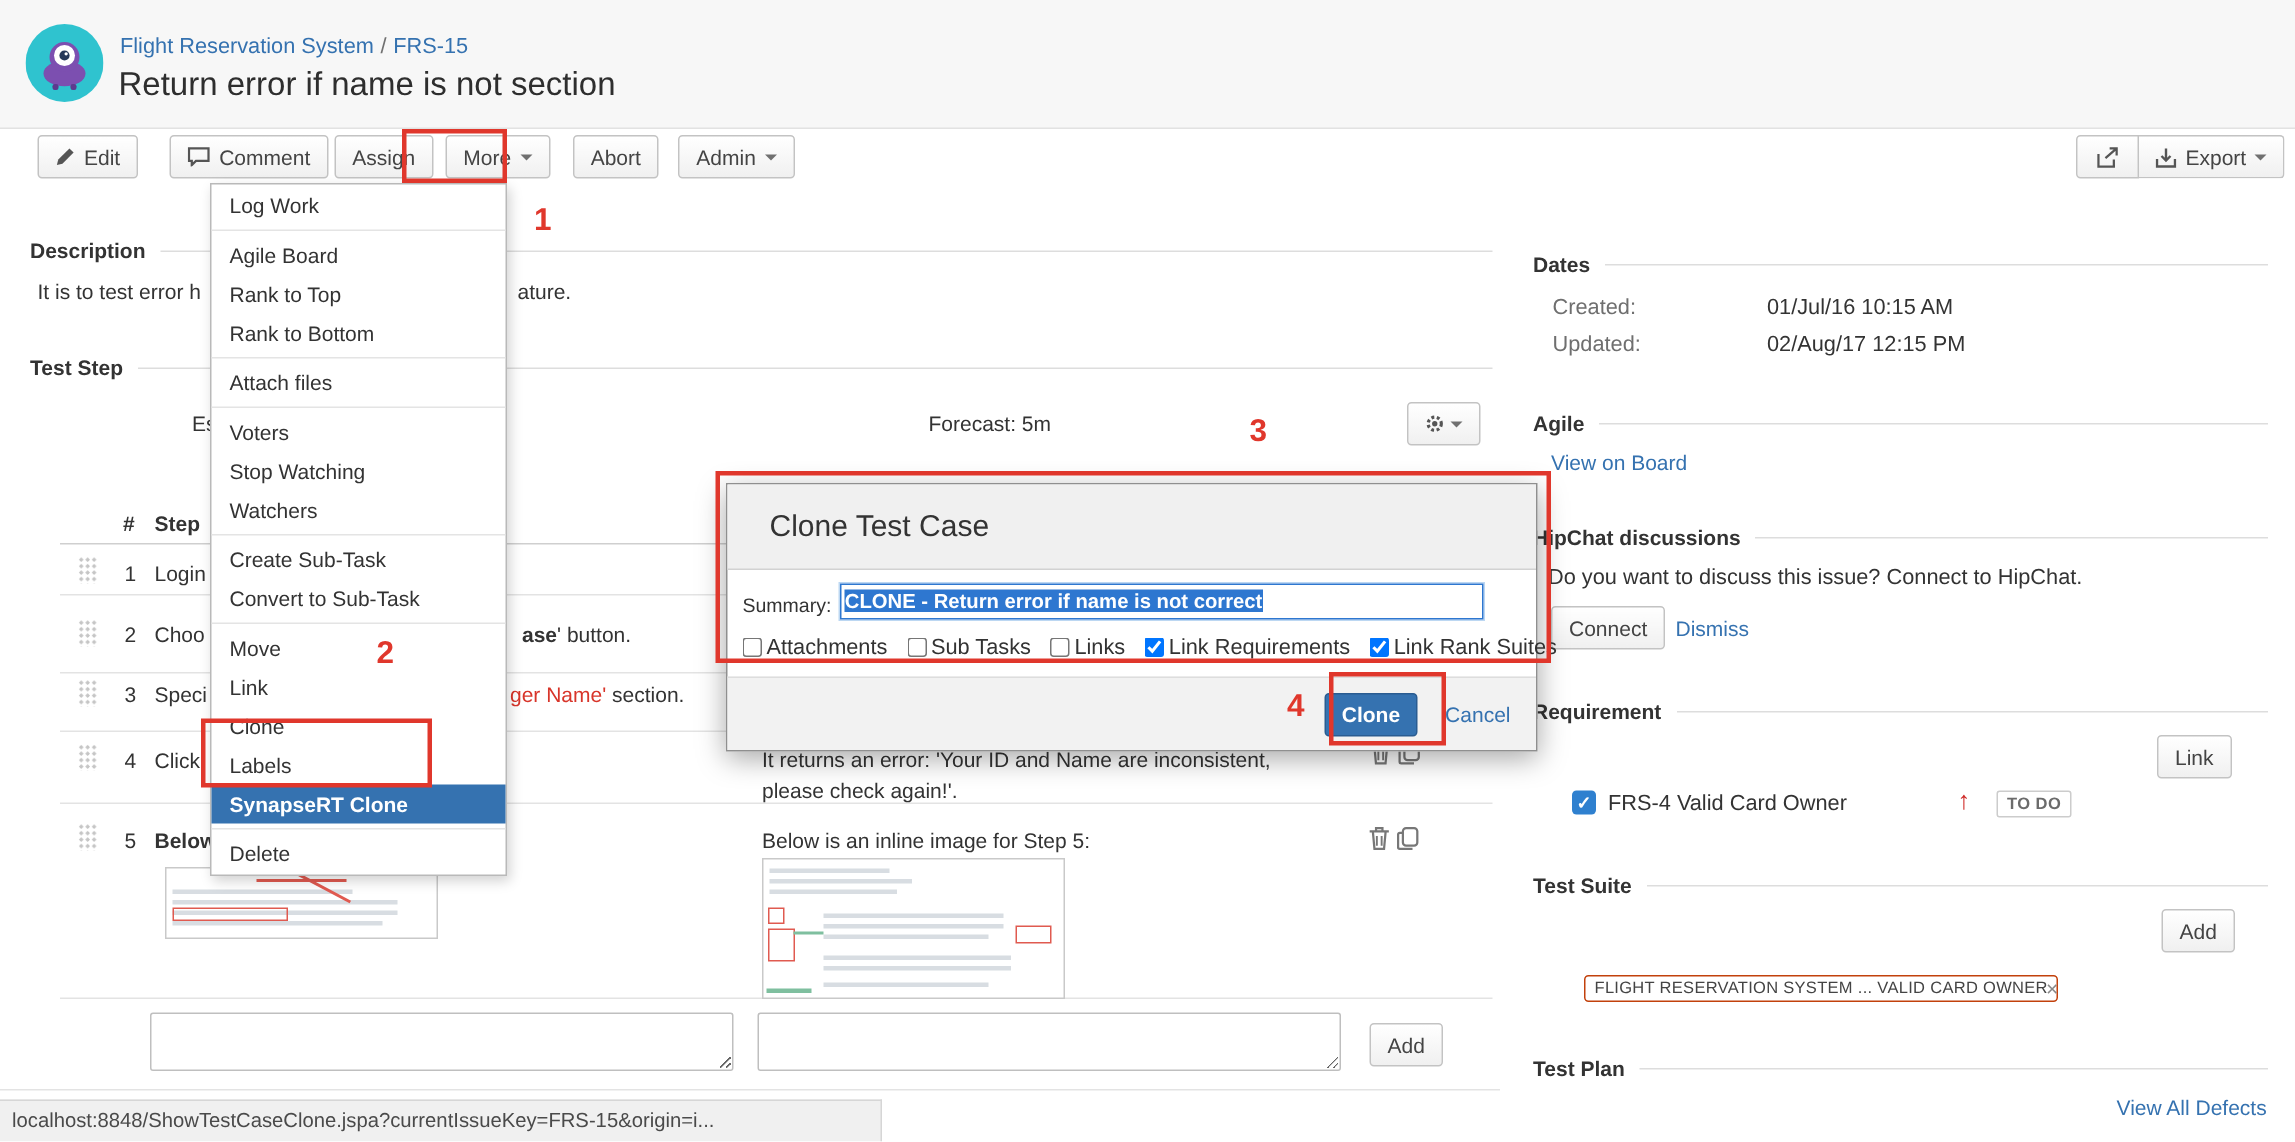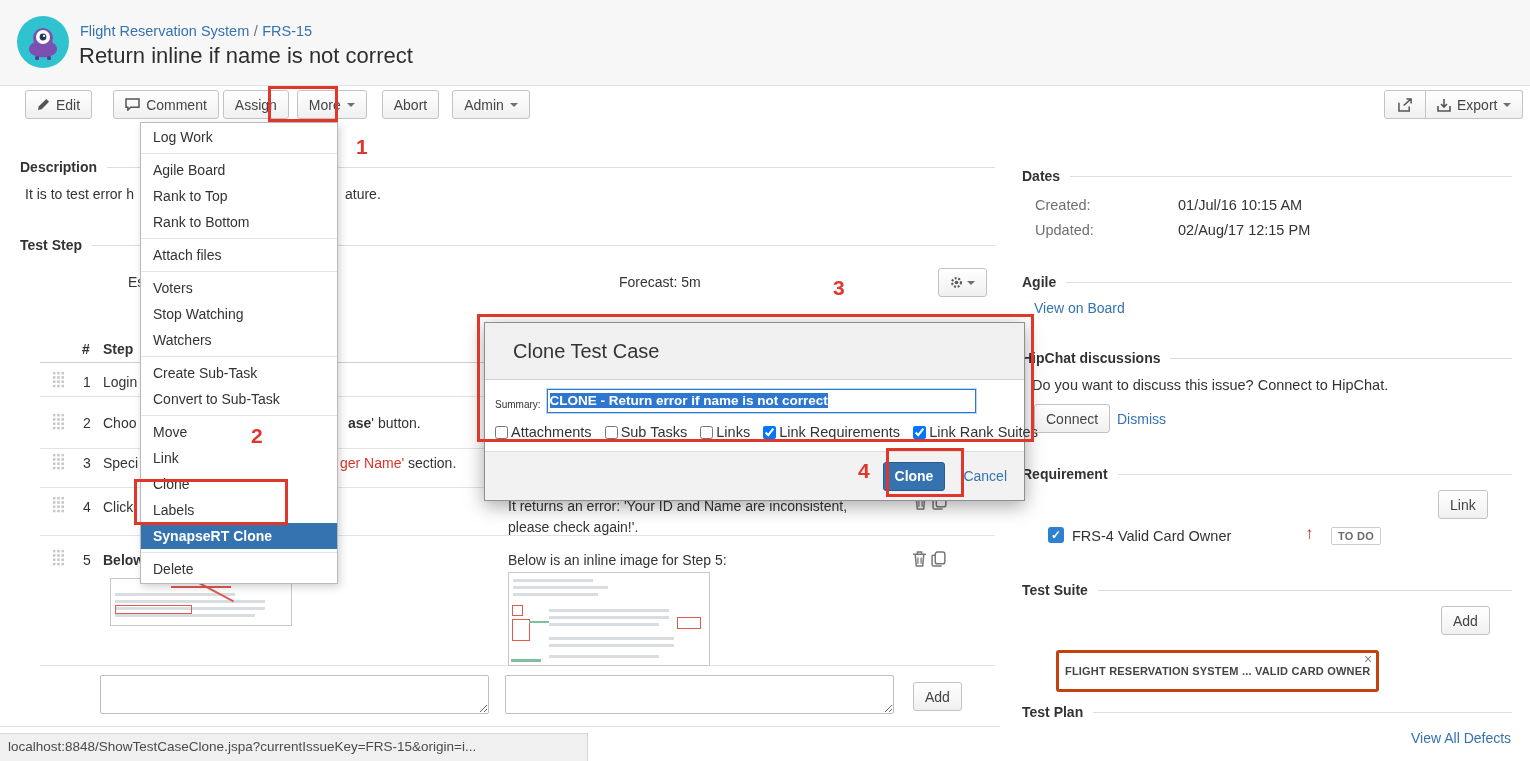--- a/index.html
+++ b/index.html
@@ -42,39 +42,39 @@
   .t-red{position:absolute;background:#e05a50}
   
   .ta{position:absolute;width:389px;height:39px;border:1px solid #bfbfbf;border-radius:2px;resize:both;
       font-family:"Liberation Sans",sans-serif;font-size:13px;box-sizing:border-box}
   
   #clone-modal{position:absolute;left:484px;top:322px;width:541px;background:#fff;border:1px solid #8f8f8f;
                box-shadow:0 5px 18px rgba(0,0,0,.35);z-index:60;box-sizing:border-box}
   #modal-head{height:56px;background:#f0f0f0;border-bottom:1px solid #d2d2d2;display:flex;align-items:center;
               padding:0 28px;font-size:20px;color:#333}
   #modal-body{padding:9px 10px 11px 10px}
-  .sum-label{font-size:10px;color:#333}
+  .sum-label{font-size:13px;color:#333}
   .sum-input{display:inline-block;width:423px;height:20px;border:1px solid #2e77d0;box-shadow:0 0 0 1px #bcd7f2;
              margin-left:6px;vertical-align:-5px;white-space:nowrap;overflow:hidden;padding:1px 2px;background:#fff}
   .sel-text{background:#2e77d0;color:#fff;font-weight:bold;font-size:13.5px;line-height:20px}
   .cb-row{margin-top:11px;font-size:14.5px;color:#333;white-space:nowrap}
   .cb-row label{margin-right:9px;cursor:pointer}
   .cb-row input{vertical-align:-2px;margin:0 3px 0 0}
   #modal-foot{height:48px;background:#f2f2f2;border-top:1px solid #ddd;display:flex;align-items:center;
               justify-content:flex-end;padding:0 17px;gap:18px}
   
   .redbox{position:absolute;border:3px solid #e0372c;z-index:90;pointer-events:none;box-sizing:border-box}
   .rednum{position:absolute;color:#e0372c;font-weight:bold;font-size:21px;z-index:90}
   
   .side-label{position:absolute;font-size:14.5px;color:#6f6f6f}
   .side-value{position:absolute;font-size:14.5px;color:#333}
   .badge{position:absolute;font-size:11px;font-weight:bold;color:#6b6b6b;border:1px solid #ccc;border-radius:2px;
          background:#fff;padding:2px 6px;letter-spacing:.3px}
-  .tag{position:absolute;font-size:11px;font-weight:bold;color:#444;border:3px solid #c2410c;border-radius:3px;
-       background:#fff;padding:12px 6px;letter-spacing:.2px;white-space:nowrap}
+  .tag{position:absolute;font-size:11px;font-weight:normal;color:#444;border:1px solid #c2410c;border-radius:3px;
+       background:#fff;padding:2px 6px;letter-spacing:.2px;white-space:nowrap}
   .req-check{position:absolute;width:16px;height:16px;background:#2f80cf;border-radius:3px;color:#fff;
              font-size:12px;font-weight:bold;text-align:center;line-height:16px}
   
   #status-bar{position:absolute;left:0;top:733px;width:588px;height:28px;background:#f0f0f0;
               border:1px solid #d6d6d6;border-left:none;border-bottom:none;box-sizing:border-box;
               font-size:13.5px;color:#4a4a4a;line-height:26px;padding-left:8px}
   svg{display:block}
 </style>
 </head>
 <body>
@@ -90,21 +90,21 @@
       <circle cx="27.1" cy="19.9" r="1.1" fill="#fff"></circle>
       <rect x="18" y="40" width="4" height="4" rx="1.5" fill="#5d3a8e"></rect>
       <rect x="30" y="40" width="4" height="4" rx="1.5" fill="#5d3a8e"></rect>
     </svg>
   </div>
   <div class="abs" style="left:80px;top:22px">
     <a class="crumb">Flight Reservation System</a>
     <span class="crumb-sep">/</span>
     <a class="crumb">FRS-15</a>
   </div>
-  <div class="abs" id="page-title" style="left:79px;top:43px">Return inline if name is not correct</div>
+  <div class="abs" id="page-title" style="left:79px;top:43px">Return error if name is not section</div>
 </div>
 
 <div class="abs" style="left:25px;top:90px;display:flex;align-items:center">
   <button class="btn">
     <svg width="13" height="13" viewBox="0 0 14 14">
         <path d="M1 13l1-4 8-8 3 3-8 8z" fill="#555"></path>
       </svg>
     <span>Edit</span>
   </button>
   <button class="btn" style="margin-left:21px">

